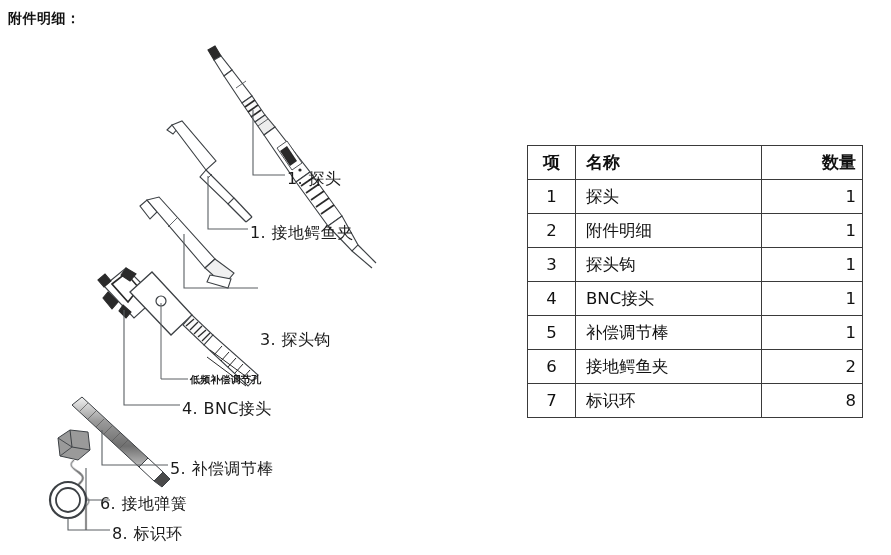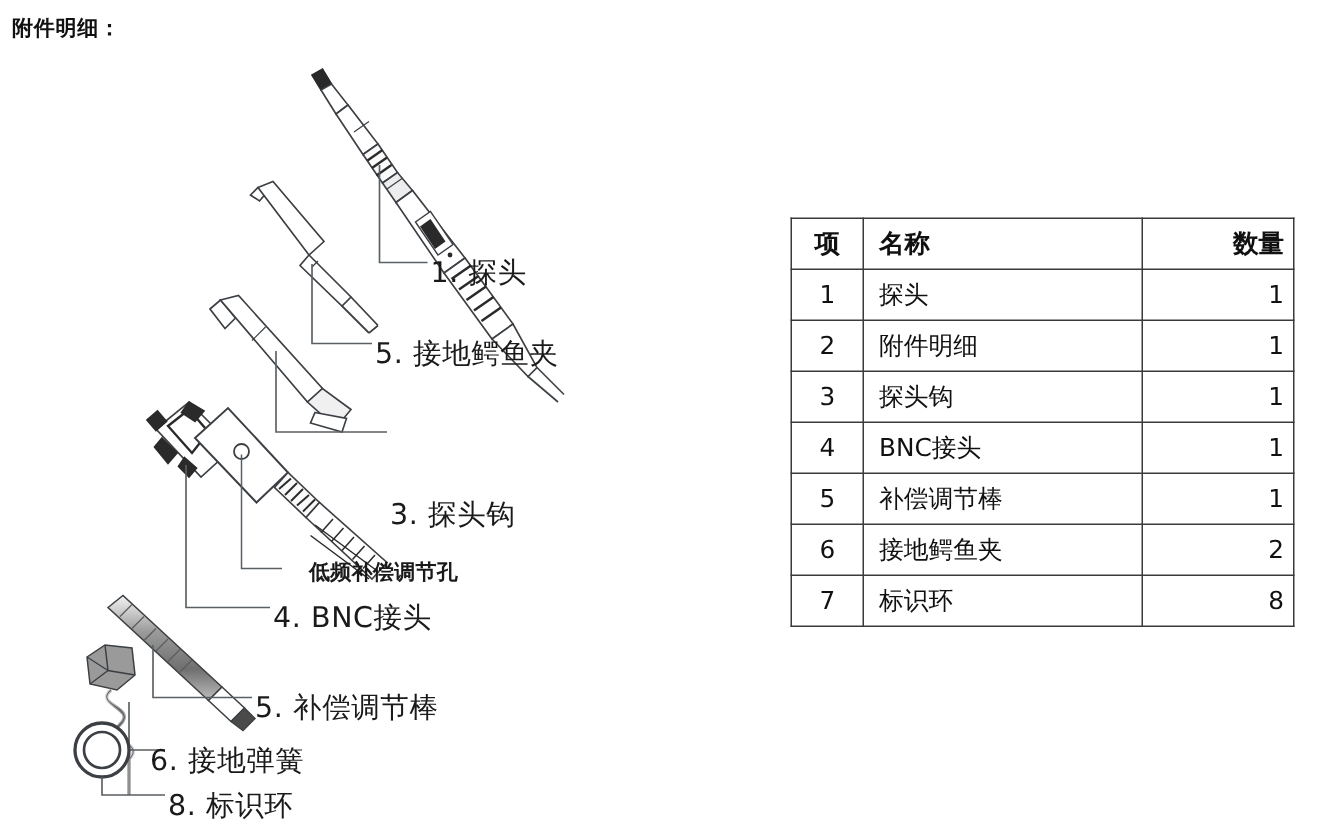--- a/index.html
+++ b/index.html
@@ -30,34 +30,33 @@
     position: absolute;
     left: 0;
     top: 30px;
     width: 520px;
     height: 525px;
   }
   #diagram svg { display: block; }
 
   .lbl {
     position: absolute;
-    font-size: 19px;
+    font-size: 16px;
     font-weight: 500;
     color: #1a1a1a;
     white-space: nowrap;
     letter-spacing: 0.4px;
   }
   .lbl-small {
     position: absolute;
-    font-size: 14px;
+    font-size: 10px;
     font-weight: bold;
     color: #1a1a1a;
     white-space: nowrap;
     letter-spacing: 0.2px;
-    margin-left: 16px;
   }
 
   
   #parts-table {
     position: absolute;
     left: 527px;
     top: 145px;
     border-collapse: collapse;
     background: #ffffff;
   }
@@ -248,21 +247,21 @@
       <circle cx="68" cy="470" r="18" fill="#ffffff" stroke="#3c4044" stroke-width="2.2"></circle>
       <circle cx="68" cy="470" r="12" fill="#ffffff" stroke="#3c4044" stroke-width="1.8"></circle>
     </g>
 
     <g stroke="#5a5f63" stroke-width="1.1" fill="none">
       <path d="M68,488 L68,500 L110,500"></path>
     </g>
   </svg>
 
   <div class="lbl" style="left:287px; top:139px;">1. 探头</div>
-  <div class="lbl" style="left:250px; top:193px;">5. 接地鳄鱼夹</div>
+  <div class="lbl" style="left:250px; top:193px;">1. 接地鳄鱼夹</div>
   <div class="lbl" style="left:260px; top:252px;margin-top:48px;">3. 探头钩</div>
   <div class="lbl-small" style="left:190px; top:343px;">低频补偿调节孔</div>
   <div class="lbl" style="left:182px; top:369px;">4. BNC接头</div>
   <div class="lbl" style="left:170px; top:429px;">5. 补偿调节棒</div>
   <div class="lbl" style="left:100px; top:464px;">6. 接地弹簧</div>
   <div class="lbl" style="left:112px; top:494px;">8. 标识环</div>
 </div>
 
 <table id="parts-table">
   <thead>

